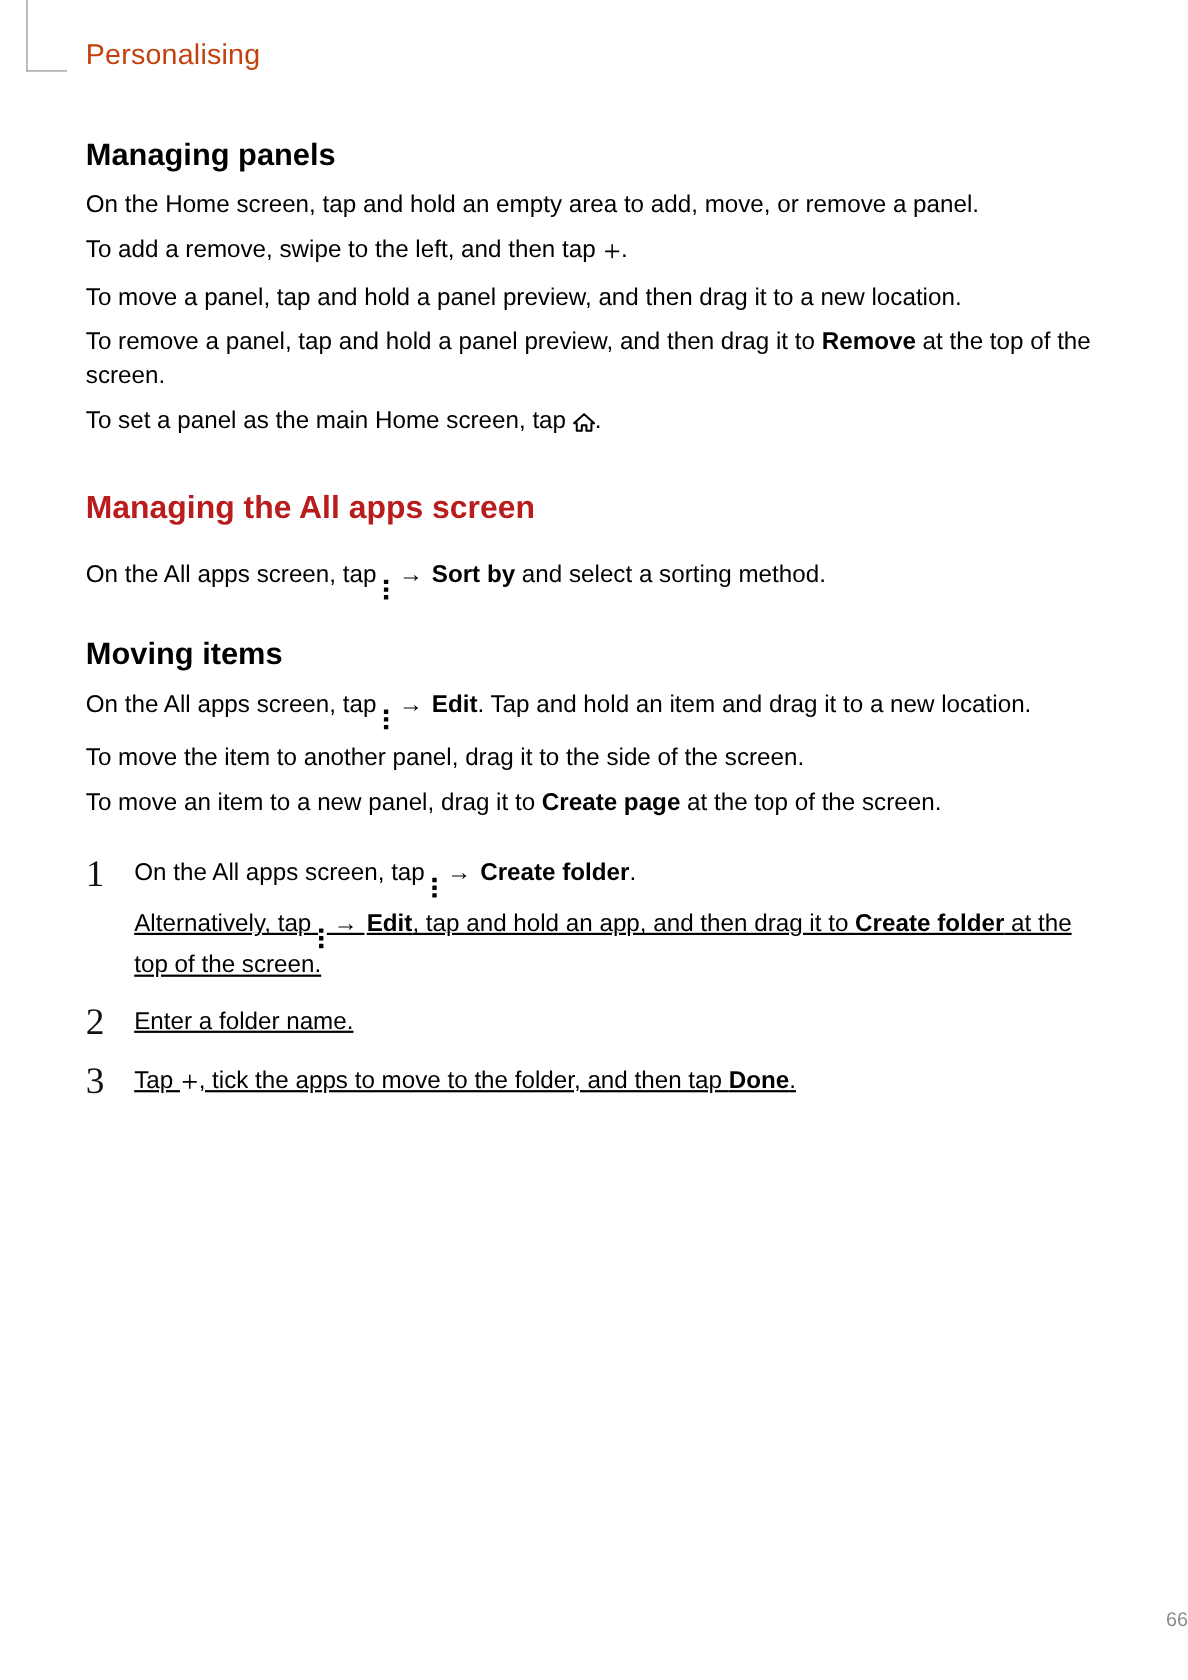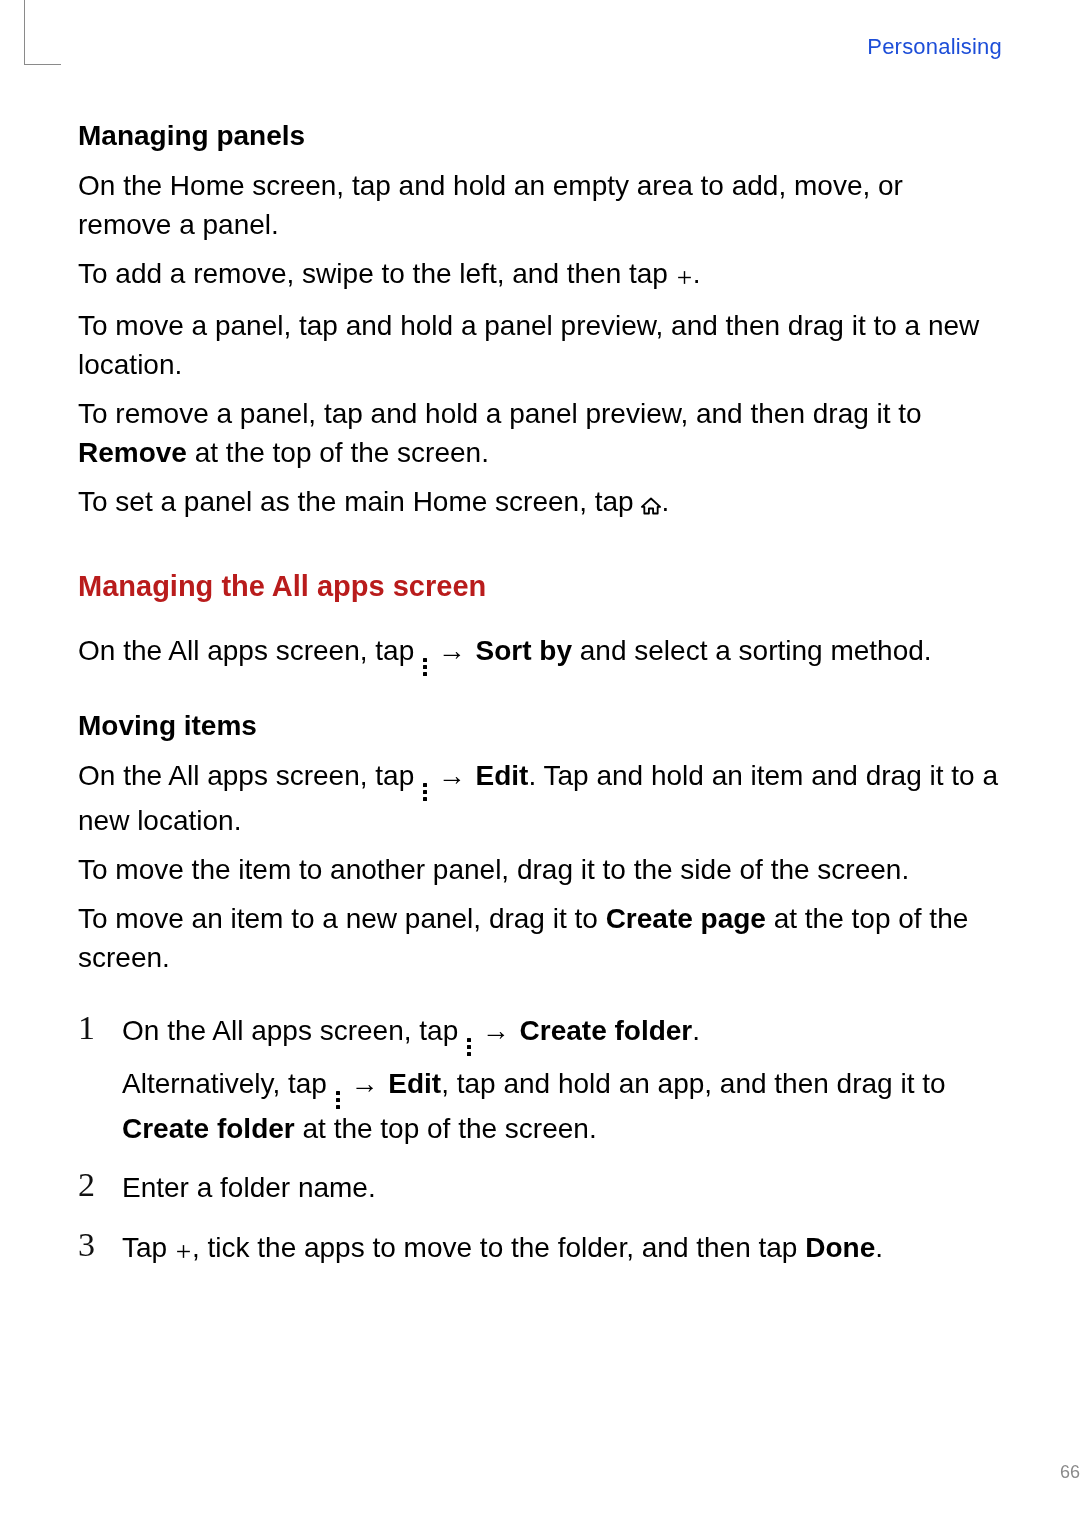--- a/index.html
+++ b/index.html
@@ -28,33 +28,32 @@
     position: absolute;
     left: -54px;
     top: -70px;
     width: 36px;
     height: 100px;
     border-left: 1px solid #8a8a8a;
     border-bottom: 1px solid #8a8a8a;
     border-bottom-left-radius: 0;
   }
   .breadcrumb {
-    color: #1d4ed8;
-    font-size: 22px;
+    color: #c2410c;
+    font-size: 26px;
     font-weight: 400;
     letter-spacing: 0.2px;
-    text-align: right;
   }
   h3.section {
     font-size: 28px;
     font-weight: 700;
     margin: 0 0 14px 0;
   }
   p.body {
-    font-size: 28px;
+    font-size: 22px;
     line-height: 1.40;
     margin: 0 0 10px 0;
     font-weight: 400;
   }
   h2.major {
     font-size: 29px;
     font-weight: 700;
     color: #b91c1c;
     margin: 46px 0 28px 0;
   }
@@ -89,21 +88,21 @@
     font-family: Georgia, "Times New Roman", serif;
     font-size: 34px;
     line-height: 1;
     width: 26px;
     flex: 0 0 26px;
     padding-top: 0px;
     font-weight: 400;
     color:#111;
   }
   .numitem .txt p.body { margin-bottom: 8px; }
-  .numitem .txt p.body:last-child { margin-bottom: 0; }
+  .numitem .txt p.body:last-child { margin-bottom: 0; text-decoration: underline; }
 
   .page-number {
     position: absolute;
     bottom: 44px;
     left: 0; right: 0;
     text-align: right;
     color: #8a8a8a;
     font-size: 18px;
   }
 </style>

